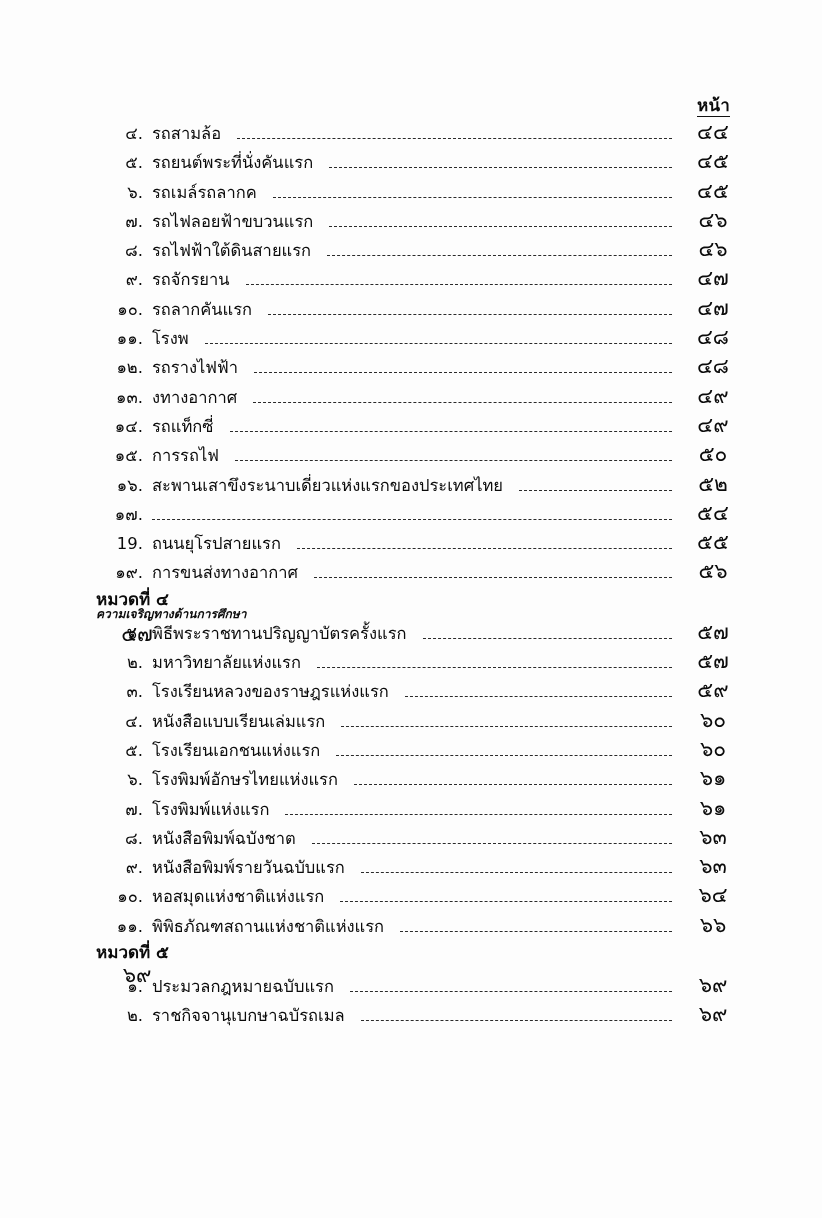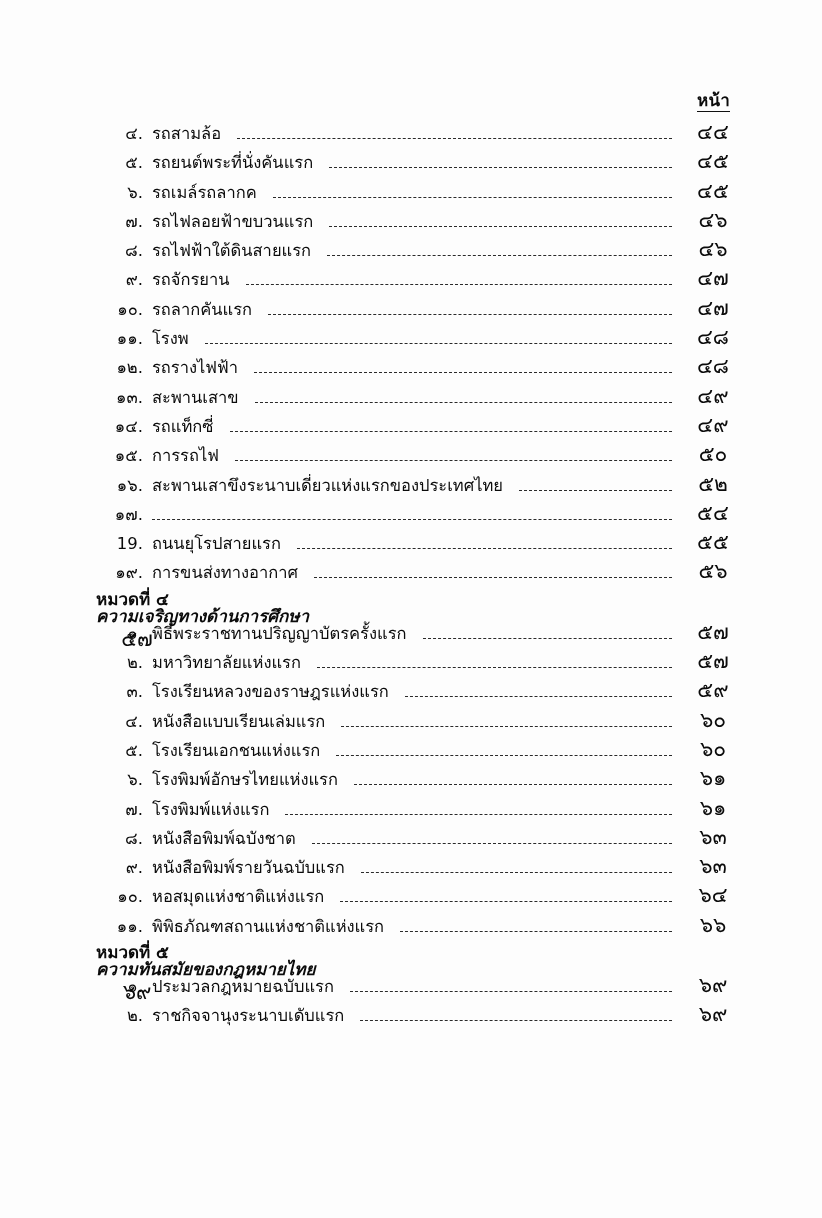--- a/index.html
+++ b/index.html
@@ -30,21 +30,21 @@
     left: 96px;
     top: 92px;
     width: 648px;
   }
 
   
   .header-row {
     display: flex;
     justify-content: flex-end;
     height: 30px;
-    align-items: flex-start;
+    align-items: center;
     font-family: Liberation Serif, serif;
   }
   .page-head {
     font-weight: 700;
     font-size: 17px;
     line-height: 1;
     border-bottom: 1.6px solid #111;
     padding-bottom: 2px;
     letter-spacing: .2px;
     margin-right: 14px;
@@ -111,21 +111,21 @@
     flex: 0 0 auto;
     font-weight: 700;
     font-size: 17px;
     line-height: 1;
     padding-right: 36px;
     margin-left: -8px;
   }
   .row.section .title {
     font-weight: 700;
     font-style: italic;
-    font-size: 17px;
+    font-size: 12px;
     padding-right: 22px;
   }
   .row.section .pageno {
     font-weight: 400;
   }
 
   
   .row.sub .title { padding-left: 0; }
 </style>
 </head>
@@ -189,21 +189,21 @@
         <div class="pageno">๔๘</div>
       </div>
       <div class="row sub">
         <div class="num">๑๒.</div>
         <div class="title">รถรางไฟฟ้า</div>
         <div class="leader"></div>
         <div class="pageno">๔๘</div>
       </div>
       <div class="row sub">
         <div class="num">๑๓.</div>
-        <div class="title">สะพานเสาข</div>
+        <div class="title">งทางอากาศ</div>
         <div class="leader"></div>
         <div class="pageno">๔๙</div>
       </div>
       <div class="row sub">
         <div class="num">๑๔.</div>
         <div class="title">รถแท็กซี่</div>
         <div class="leader"></div>
         <div class="pageno">๔๙</div>
       </div>
       <div class="row sub">
@@ -302,31 +302,30 @@
         <div class="pageno">๖๔</div>
       </div>
       <div class="row sub">
         <div class="num">๑๑.</div>
         <div class="title">พิพิธภัณฑสถานแห่งชาติแห่งแรก</div>
         <div class="leader"></div>
         <div class="pageno">๖๖</div>
       </div>
       <div class="row section">
         <div class="sec-label">หมวดที่ ๕</div>
-        <div class="title">ความทันสมัยของกฎหมายไทย</div>
         <div class="leader"></div>
         <div class="pageno">๖๙</div>
       </div>
       <div class="row sub">
         <div class="num">๑.</div>
         <div class="title">ประมวลกฎหมายฉบับแรก</div>
         <div class="leader"></div>
         <div class="pageno">๖๙</div>
       </div>
       <div class="row sub">
         <div class="num">๒.</div>
-        <div class="title">ราชกิจจานุงระนาบเดับแรก</div>
+        <div class="title">ราชกิจจานุเบกษาฉบัรถเมล</div>
         <div class="leader"></div>
         <div class="pageno">๖๙</div>
       </div>
     </div>
 
 </div>
 
 </body></html>

